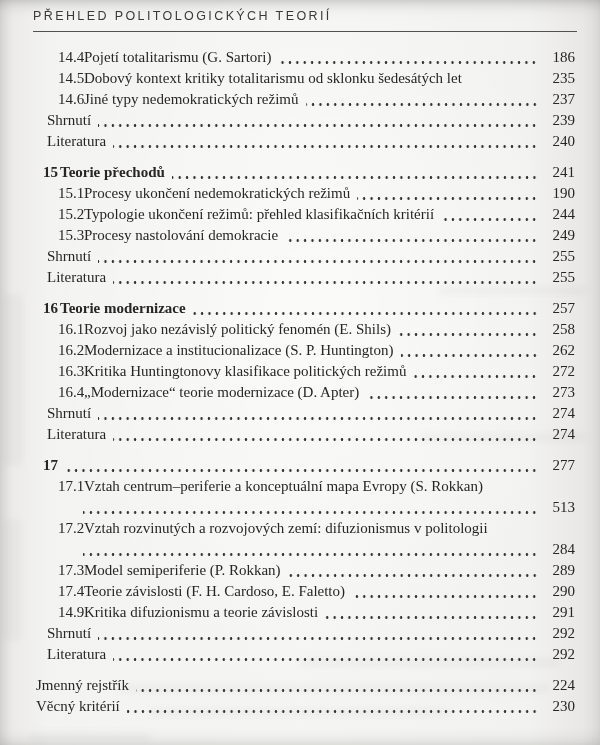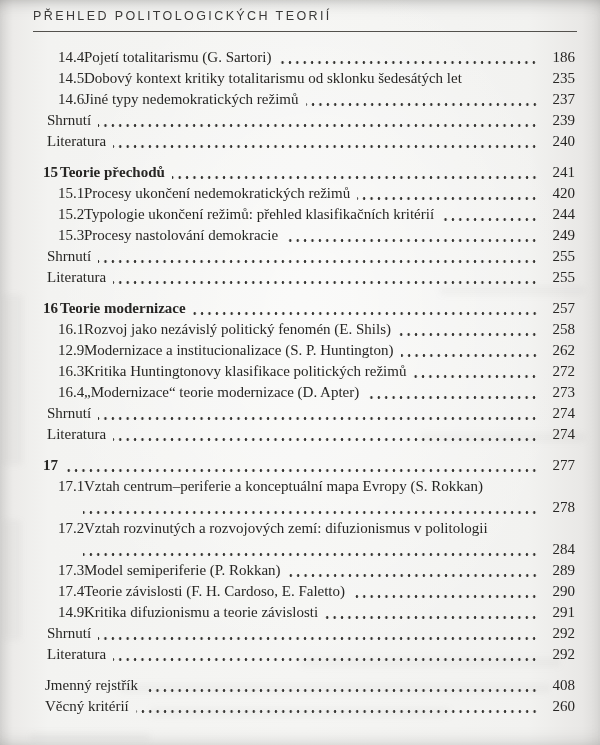--- a/index.html
+++ b/index.html
@@ -36,21 +36,21 @@
 
   .num   { flex:0 0 auto; }
   .label { flex:0 0 auto; }
 
   .chapter { font-weight:bold; }
   .chapter .num  { margin-left:8px; width:19px;text-align:center; }
 
   .section .num { margin-left:25px; width:26px; }
 
   .plain .label { margin-left:14px; }
-  .index .label { margin-left:12px; }
+  .index .label { margin-left:3px; }
 
   .leader { flex:1 1 0; min-width:6px; align-self:stretch; position:relative; }
   .leader::after {
     content:""; position:absolute; left:7px; right:5px; bottom:4.5px; height:3px;
     background-image: radial-gradient(circle, #31302d 1.05px, rgba(0,0,0,0) 1.5px);
     background-size:7.4px 3px; background-repeat:repeat-x; background-position:right center;
   }
   .leader.empty::after { display:none; }
   .leader.empty { min-width:4px; }
   .cont .leader { margin-left:50px; }
@@ -112,21 +112,21 @@
       <div class="row chapter">
         <span class="num">15</span>
         <span class="label">Teorie přechodů</span>
         <span class="leader"></span>
         <span class="page-num">241</span>
       </div>
       <div class="row section">
         <span class="num">15.1</span>
         <span class="label">Procesy ukončení nedemokratických režimů</span>
         <span class="leader"></span>
-        <span class="page-num">420</span>
+        <span class="page-num">190</span>
       </div>
       <div class="row section">
         <span class="num">15.2</span>
         <span class="label">Typologie ukončení režimů: přehled klasifikačních kritérií</span>
         <span class="leader"></span>
         <span class="page-num">244</span>
       </div>
       <div class="row section">
         <span class="num">15.3</span>
         <span class="label">Procesy nastolování demokracie</span>
@@ -150,21 +150,21 @@
         <span class="leader"></span>
         <span class="page-num">257</span>
       </div>
       <div class="row section">
         <span class="num">16.1</span>
         <span class="label">Rozvoj jako nezávislý politický fenomén (E. Shils)</span>
         <span class="leader"></span>
         <span class="page-num">258</span>
       </div>
       <div class="row section">
-        <span class="num">12.9</span>
+        <span class="num">16.2</span>
         <span class="label">Modernizace a institucionalizace (S. P. Huntington)</span>
         <span class="leader"></span>
         <span class="page-num">262</span>
       </div>
       <div class="row section">
         <span class="num">16.3</span>
         <span class="label">Kritika Huntingtonovy klasifikace politických režimů</span>
         <span class="leader"></span>
         <span class="page-num">272</span>
       </div>
@@ -191,21 +191,21 @@
         <span class="page-num">277</span>
       </div>
       <div class="row section">
         <span class="num">17.1</span>
         <span class="label">Vztah centrum–periferie a konceptuální mapa Evropy (S. Rokkan)</span>
         <span class="leader empty"></span>
         <span class="page-num"></span>
       </div>
       <div class="row cont">
         <span class="leader"></span>
-        <span class="page-num">278</span>
+        <span class="page-num">513</span>
       </div>
       <div class="row section">
         <span class="num">17.2</span>
         <span class="label">Vztah rozvinutých a rozvojových zemí: difuzionismus v politologii</span>
         <span class="leader empty"></span>
         <span class="page-num"></span>
       </div>
       <div class="row cont">
         <span class="leader"></span>
         <span class="page-num">284</span>
@@ -235,26 +235,26 @@
       </div>
       <div class="row plain">
         <span class="label">Literatura</span>
         <span class="leader"></span>
         <span class="page-num">292</span>
       </div>
       <div class="spacer"></div>
       <div class="row index">
         <span class="label">Jmenný rejstřík</span>
         <span class="leader"></span>
-        <span class="page-num">408</span>
+        <span class="page-num">224</span>
       </div>
       <div class="row index">
         <span class="label">Věcný kritérií</span>
         <span class="leader"></span>
-        <span class="page-num">260</span>
+        <span class="page-num">230</span>
       </div>
     </div>
 
   <div class="ghost g1"></div>
   <div class="ghost g2"></div>
   <div class="ghost g3"></div>
   <div class="ghost g4"></div>
   <div class="ghost g5"></div>
   <div class="ghost g6"></div>
   <div class="ghost g7"></div>

